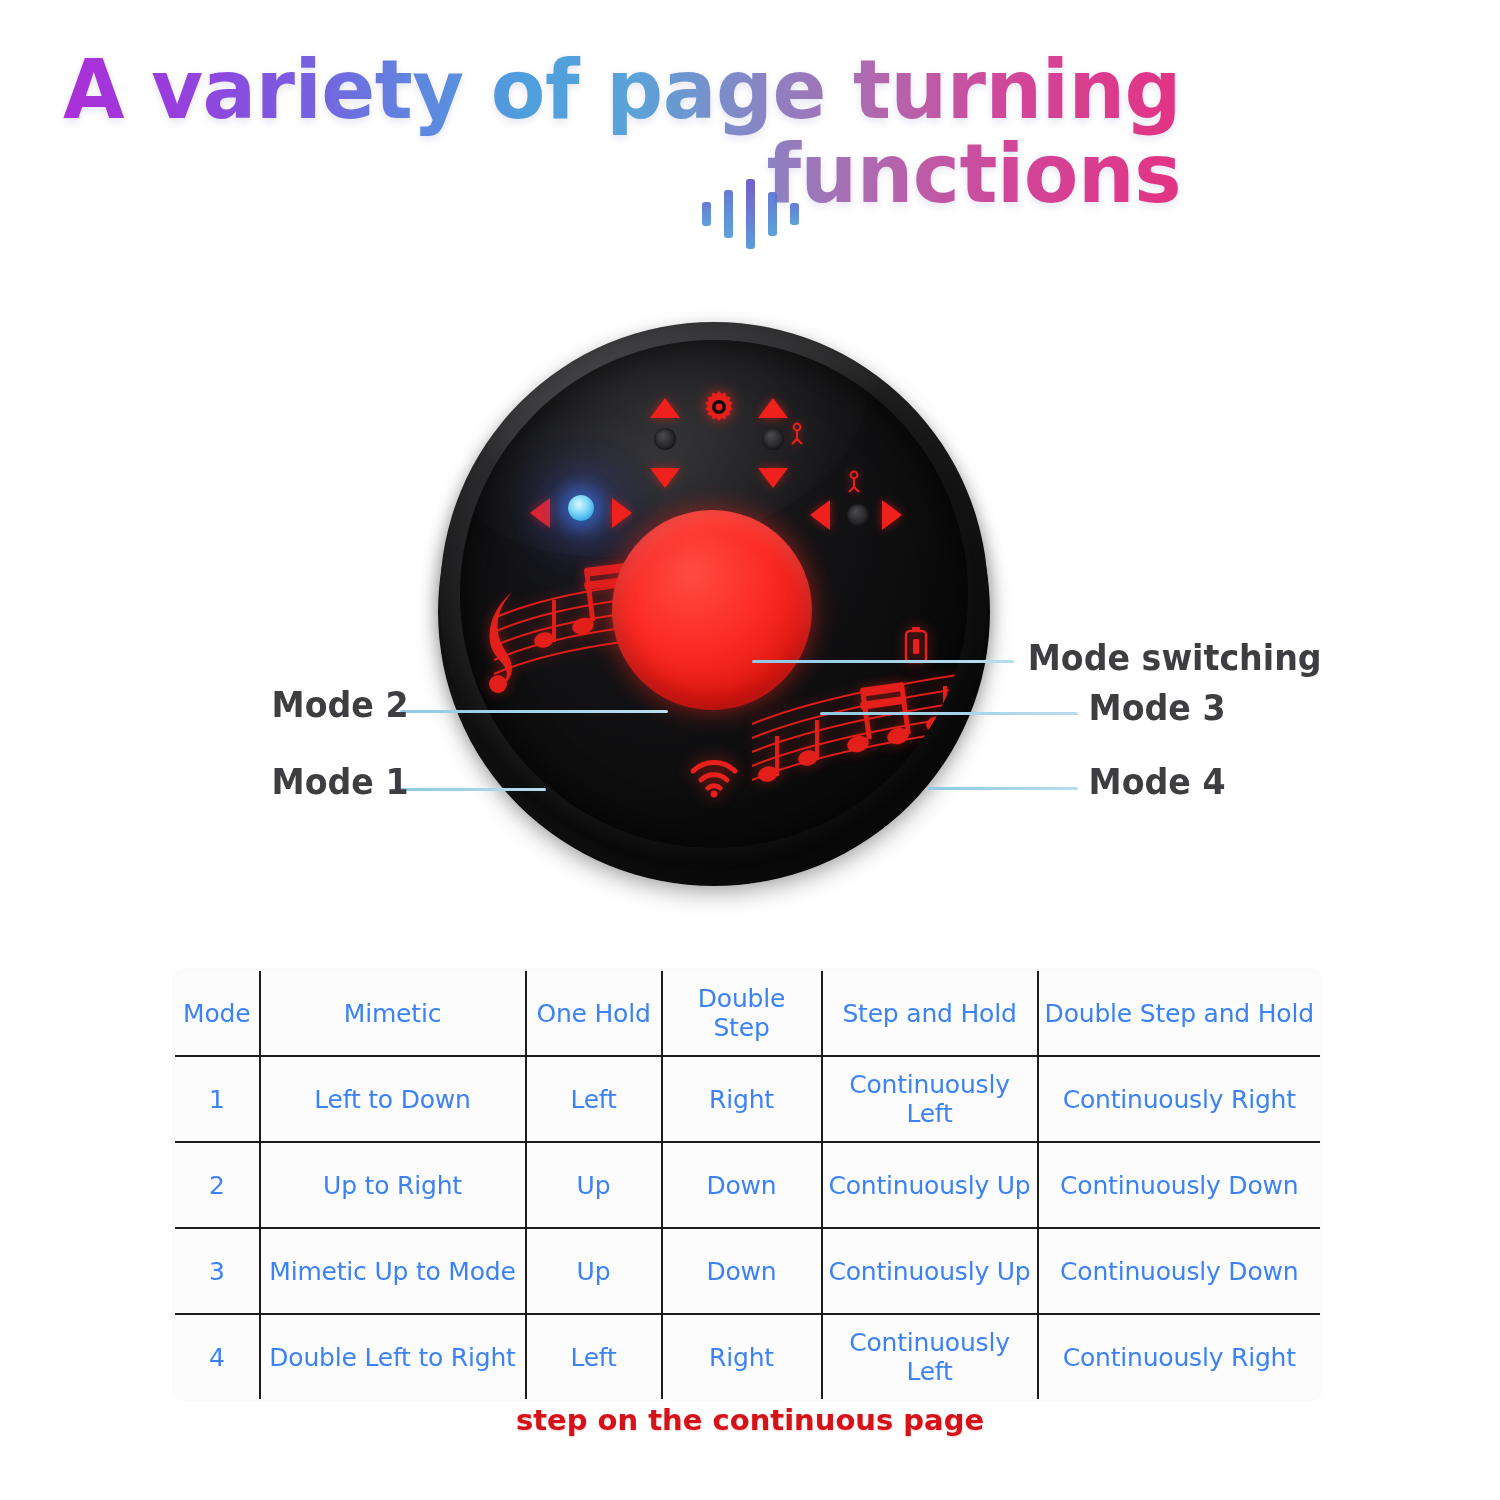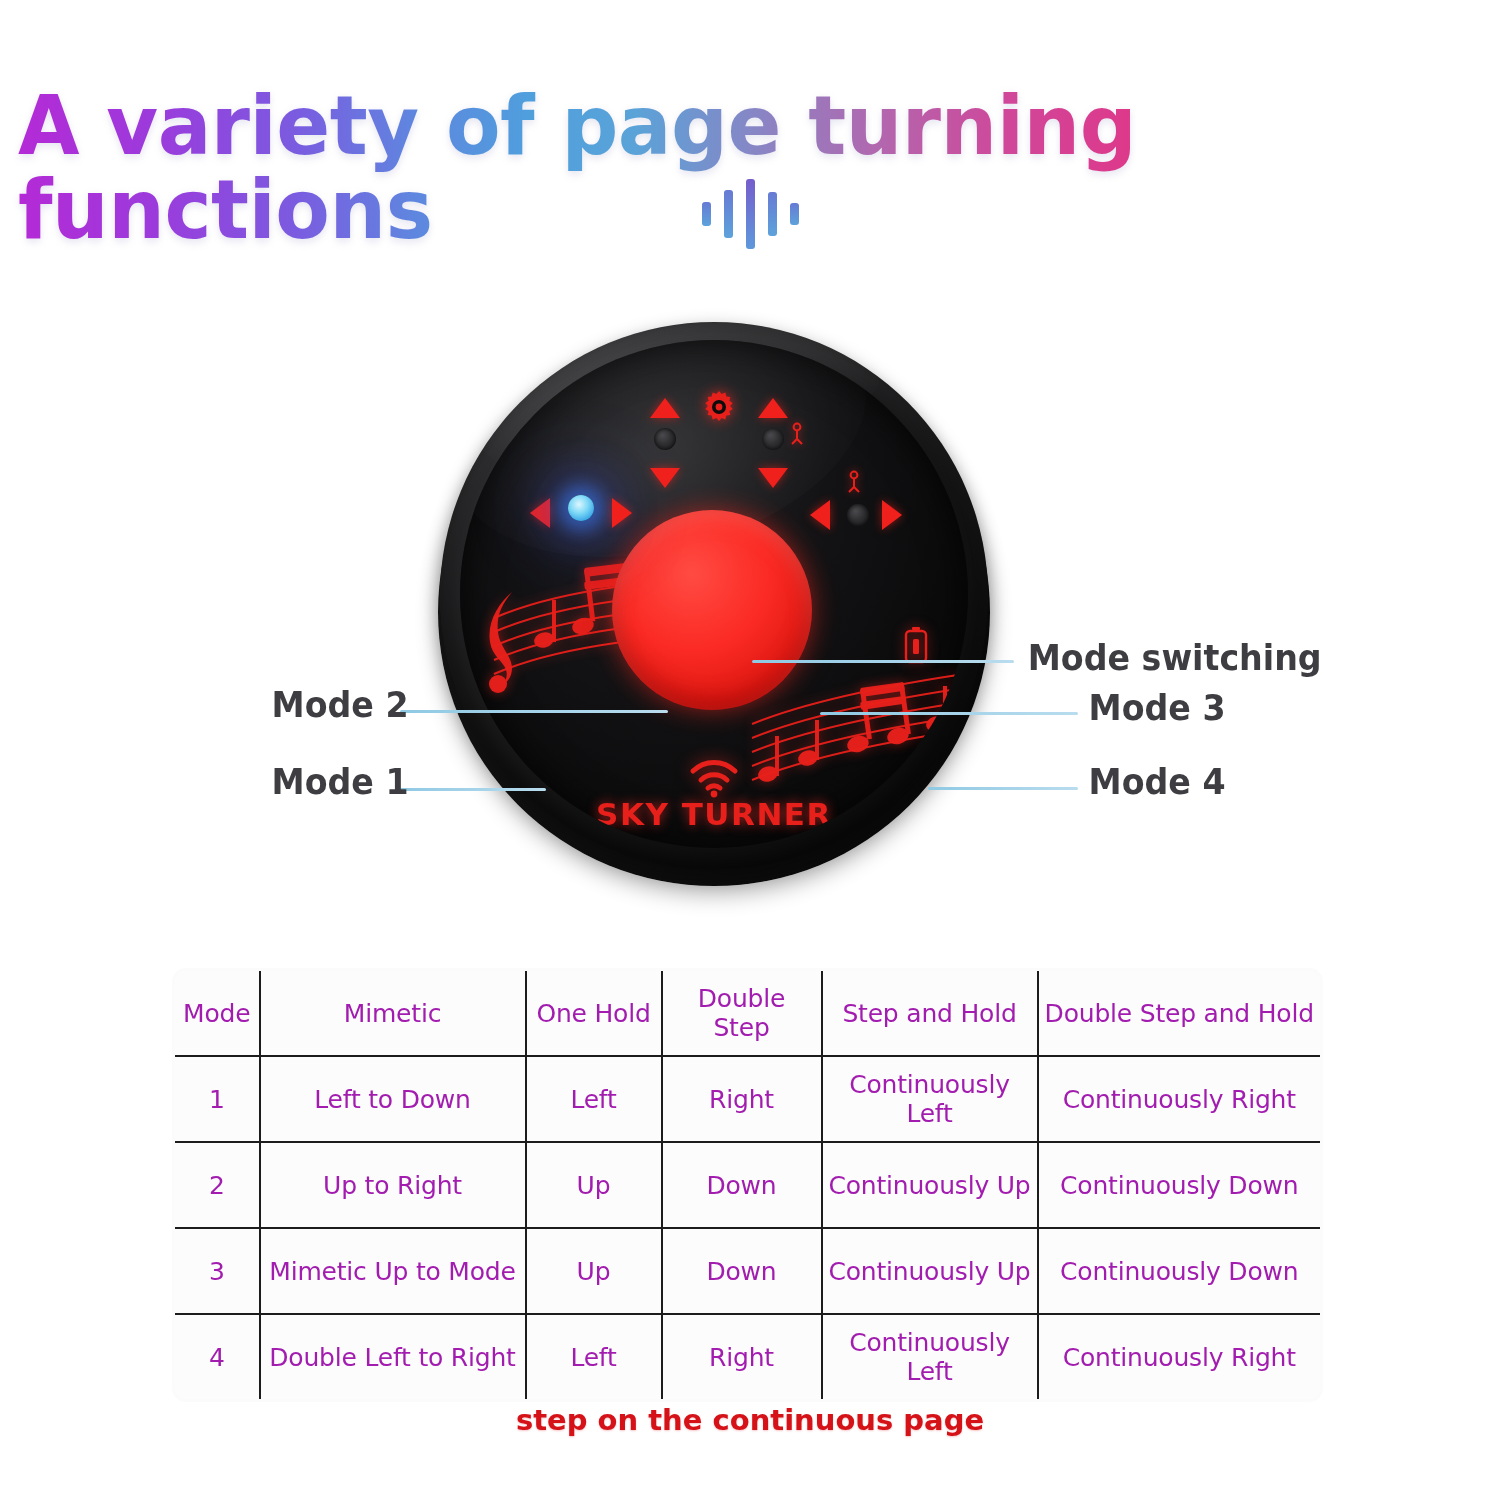--- a/index.html
+++ b/index.html
@@ -15,22 +15,21 @@
     font-family: "Liberation Sans", sans-serif;
     -webkit-font-smoothing: antialiased;
   }
 
   
   #title-wrap {
     position: absolute;
     top: 48px;
     left: 0;
     width: 1199px;
-    text-align: left;
-    margin-top: 36px;
+    text-align: right;
   }
   #page-title {
     display: inline-block;
     font-family: "DejaVu Sans", sans-serif;
     font-weight: bold;
     font-size: 82px;
     line-height: 1.02;
     letter-spacing: -0.5px;
     transform: scaleX(0.97);
     background-image: linear-gradient(90deg,
@@ -299,21 +298,21 @@
     table-layout: fixed;
   }
   table.mode-table td, table.mode-table th {
     border: 2px solid #1c1c1c;
     text-align: center;
     vertical-align: middle;
     height: 72px;
     font-family: "DejaVu Sans", sans-serif;
     font-weight: normal;
     font-size: 25px;
-    color: #a21caf;
+    color: #3b82f6;
     padding: 6px 4px;
     background: #fcfcfc;
     letter-spacing: -0.2px;
   }
   table.mode-table th { font-weight: normal; }
   table.mode-table col.c-mode { width: 86px; }
   table.mode-table col.c-func { width: 266px; }
   table.mode-table col.c-one  { width: 136px; }
   table.mode-table col.c-dbl  { width: 160px; }
   table.mode-table col.c-hold { width: 216px; }
@@ -484,21 +483,20 @@
         <svg width="52" height="40" viewBox="0 0 52 40">
           <g fill="none" stroke="#e8201b" stroke-width="5" stroke-linecap="round">
             <path d="M5,13 A30,30 0 0 1 47,13"></path>
             <path d="M13,22 A19,19 0 0 1 39,22"></path>
             <path d="M20,30 A9,9 0 0 1 32,30"></path>
           </g>
           <circle cx="26" cy="36" r="3.4" fill="#e8201b"></circle>
         </svg>
       </div>
 
-      <div id="brand-text">SKY TURNER</div>
     </div>
   </div>
 
   <div class="leader" id="ld-mode2"></div>
   <div class="leader" id="ld-mode1"></div>
   <div class="leader" id="ld-modesw"></div>
   <div class="leader" id="ld-mode3"></div>
   <div class="leader" id="ld-mode4"></div>
 
   <div class="callout left" id="lbl-mode2">Mode 2</div>

